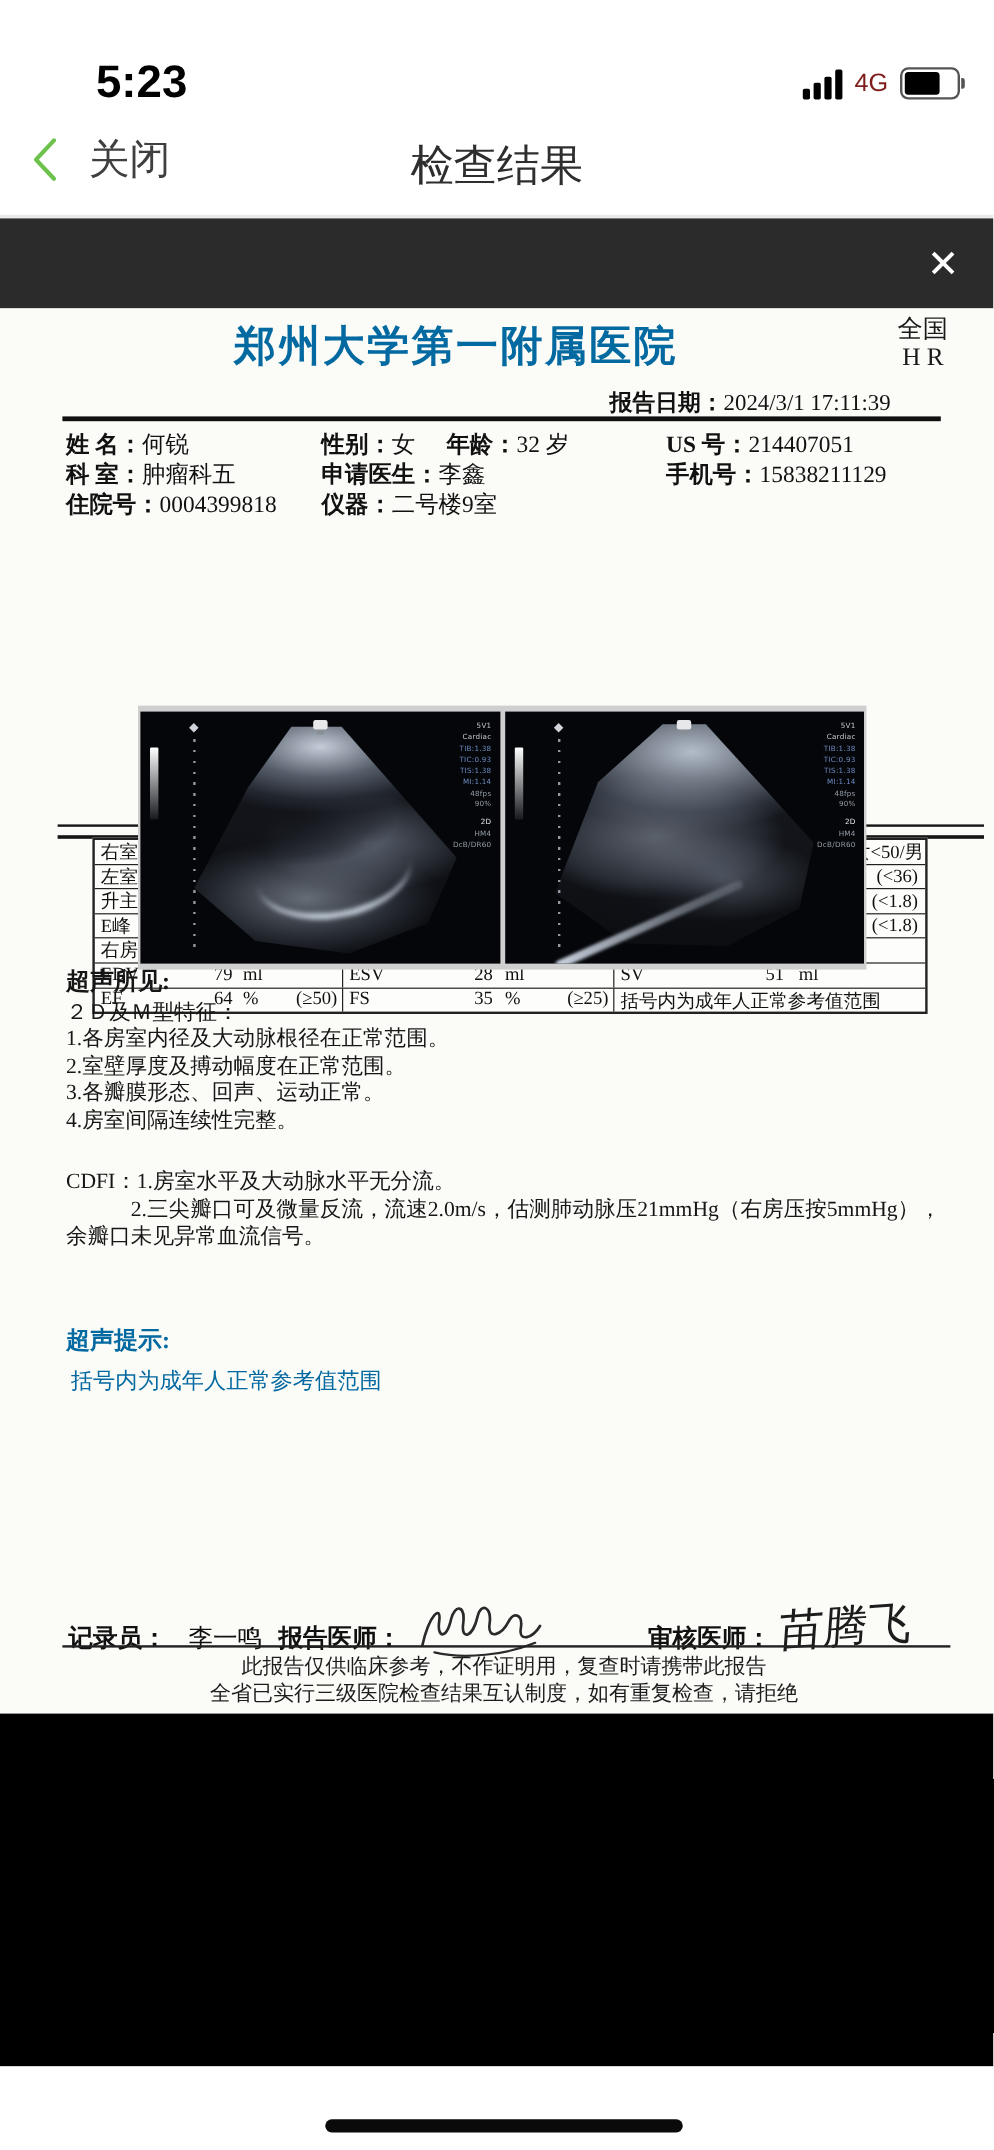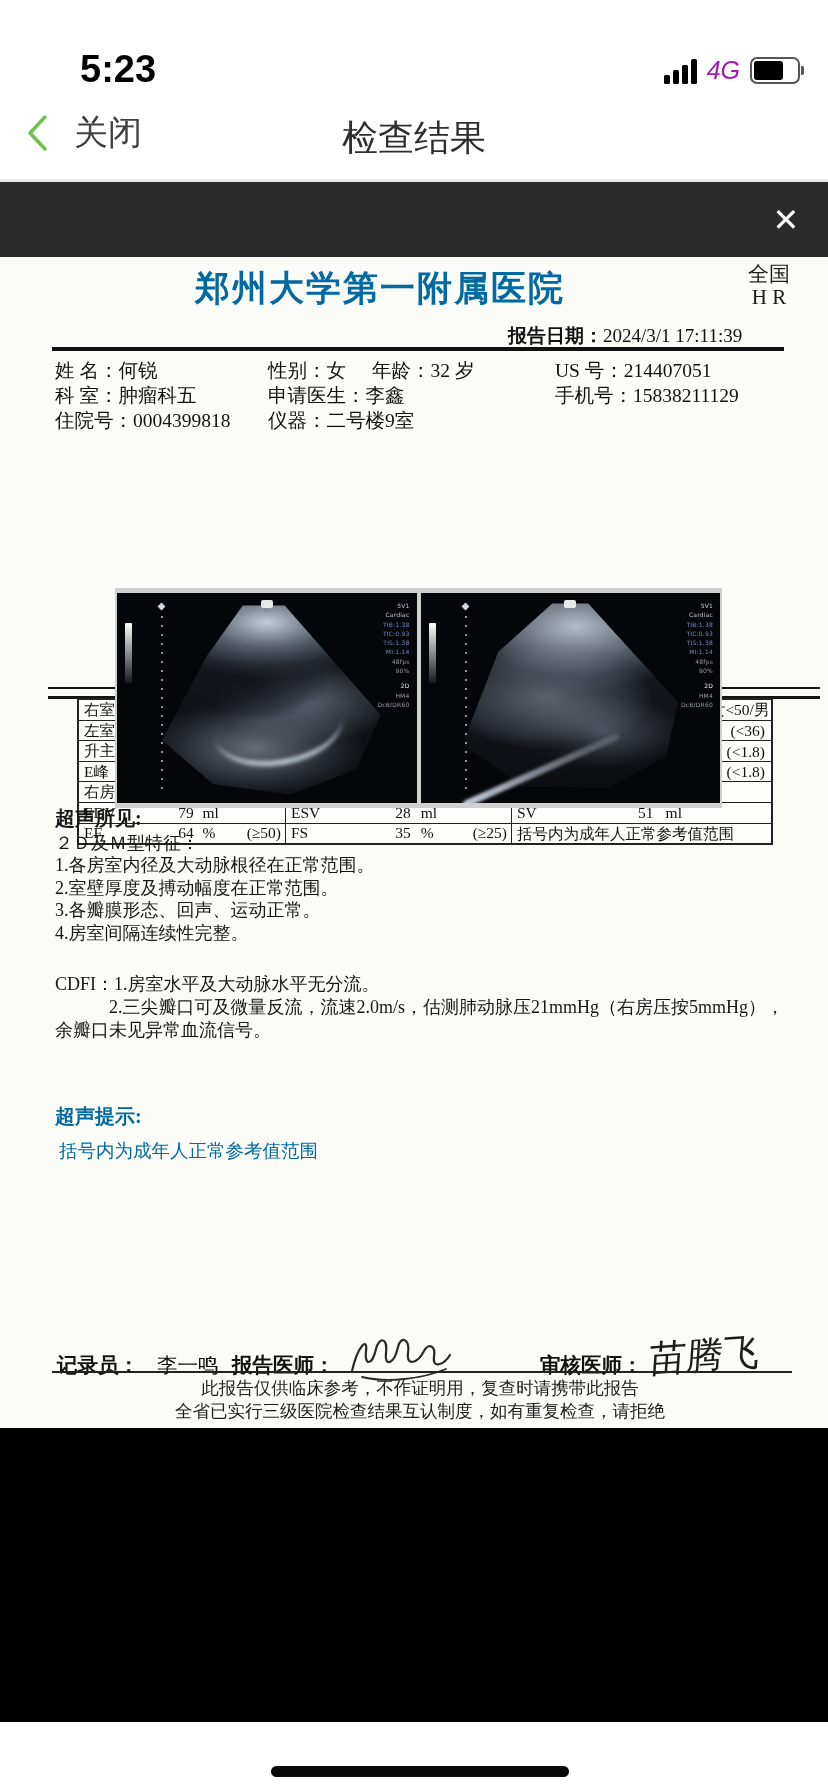--- a/index.html
+++ b/index.html
@@ -7,21 +7,21 @@
           font-family:"Liberation Sans","DejaVu Sans",sans-serif;}
 
   
   .status-bar{position:absolute;top:0;left:12px;width:828px;height:100px;background:#fff;}
   .sb-time{position:absolute;left:68px;top:48px;font-size:38px;font-weight:700;color:#000;letter-spacing:0;}
   .sb-right{position:absolute;right:40px;top:56px;display:flex;align-items:center;gap:10px;}
   .sb-signal{display:flex;align-items:flex-end;gap:3px;height:26px;}
   .sb-signal i{display:block;width:6px;background:#000;border-radius:1.5px;}
   .sb-signal i:nth-child(1){height:9px;}.sb-signal i:nth-child(2){height:14px;}
   .sb-signal i:nth-child(3){height:19px;}.sb-signal i:nth-child(4){height:25px;}
-  .sb-carrier{font-size:25px;color:#a21caf;font-style:italic;}
+  .sb-carrier{font-size:21px;color:#7f1d1d;}
   .sb-batt{position:relative;width:46px;height:23px;border:2px solid #555;border-radius:7px;}
   .sb-batt i{position:absolute;left:2px;top:2px;bottom:2px;width:64%;background:#000;border-radius:3px;}
   .sb-batt u{position:absolute;right:-6px;top:7px;width:3px;height:9px;background:#555;border-radius:0 2px 2px 0;}
 
   
   .nav-bar{position:absolute;top:100px;left:0;width:828px;height:80px;background:#fff;}
   .nav-back{position:absolute;left:24px;top:10px;display:flex;align-items:center;gap:24px;cursor:pointer;}
   .nav-back-label{font-size:34px;color:#3f3f3f;}
   .nav-title{position:absolute;left:0;right:0;top:14px;text-align:center;font-size:36px;color:#2e2e2e;}
 
@@ -38,21 +38,21 @@
                 font-size:35px;font-weight:700;letter-spacing:2px;color:#0369a1;}
   .doc-badge{position:absolute;top:6px;right:38px;text-align:center;font-size:21px;line-height:1.1;color:#1a1a1a;}
   .doc-subtitle{position:absolute;top:62px;left:278px;font-size:25px;font-weight:700;letter-spacing:4px;}
   .doc-date{position:absolute;top:66px;left:508px;font-size:19px;}
   .doc-date b{font-weight:700;}
   .rule-thick{position:absolute;top:90px;left:52px;width:732px;height:4px;background:#101010;}
 
   .patient-info{position:absolute;top:100px;left:55px;width:740px;}
   .p-row{display:grid;grid-template-columns:213px 287px auto;height:25px;align-items:center;font-size:19.5px;}
   .p-cell{white-space:nowrap;}
-  .p-label{font-weight:400;}
+  .p-label{font-weight:700;}
   .p-value{font-weight:400;margin-right:26px;}
   .rule-double{position:absolute;top:430px;left:48px;width:772px;height:7px;
                border-top:2px solid #151515;border-bottom:3px solid #151515;}
 
   
   .m-table{position:absolute;top:441px;left:77px;width:692px;border:2px solid #222;background:#fdfdfb;}
   .m-row{display:grid;grid-template-columns:206px 226px 258px;border-top:1px solid #222;}
   .m-row:first-child{border-top:none;}
   .m-cell{display:grid;grid-template-columns:45% 14% 16% auto;align-items:center;height:19.6px;
           border-left:1px solid #222;font-size:15.5px;overflow:hidden;white-space:nowrap;}

